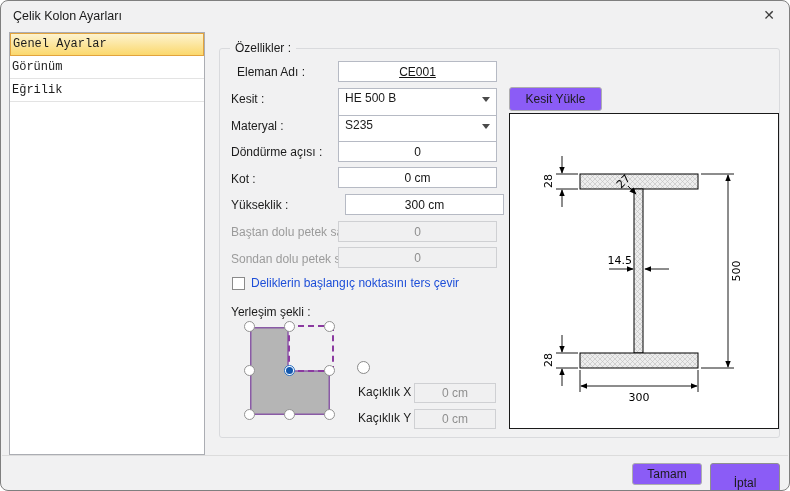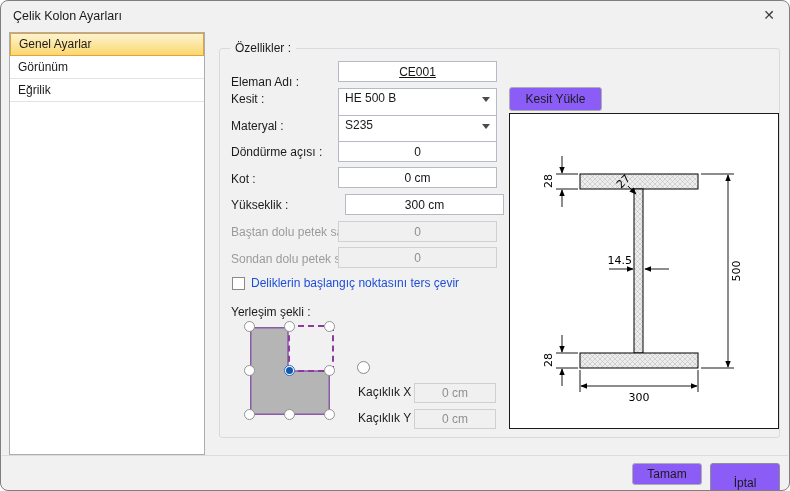--- a/index.html
+++ b/index.html
@@ -5,22 +5,22 @@
   html,body{margin:0;padding:0;background:#ffffff;font-family:"Liberation Sans",sans-serif;}
   .dialog{position:relative;width:790px;height:491px;background:#f1f1f2;border:1px solid #7f7f7f;
           border-radius:8px;box-sizing:border-box;overflow:hidden;font-size:12px;color:#1b1b1b;}
   
   .titlebar{position:absolute;left:0;top:0;right:0;height:30px;padding-left:40px;}
   .title{position:absolute;left:12px;top:8px;font-size:12.5px;color:#1a1a1a;white-space:nowrap;}
   .close{position:absolute;right:14px;top:6px;font-size:14px;color:#3c3c3c;cursor:default;}
   
   .sidebar{position:absolute;left:8px;top:31px;width:196px;height:423px;background:#ffffff;
            border:1px solid #abadb3;box-sizing:border-box;}
-  .side-item{height:22px;line-height:22px;padding-left:8px;border-bottom:1px solid #e3e3e3;
-             white-space:nowrap;cursor:default;}
+  .side-item{height:22px;line-height:22px;padding-left:2px;border-bottom:1px solid #e3e3e3;
+             white-space:nowrap;cursor:default;font-family:Liberation Mono, monospace;}
   .side-item.selected{background:linear-gradient(#fdf3cf,#fbd86d);border:1px solid #e2a33d;
              height:21px;line-height:21px;}
   
   .groupbox{position:absolute;left:218px;top:47px;width:561px;height:390px;
             border:1px solid #d9dadd;border-radius:3px;box-sizing:border-box;}
   .group-title{position:absolute;left:229px;top:40px;background:#f1f1f2;padding:0 5px;white-space:nowrap;}
   
   .lbl{position:absolute;line-height:21px;white-space:nowrap;}
   .lbl.dis{color:#9b9b9b;}
   
@@ -71,21 +71,21 @@
 
   <div class="sidebar">
     <div class="side-item selected">Genel Ayarlar</div>
     <div class="side-item">Görünüm</div>
     <div class="side-item">Eğrilik</div>
   </div>
 
   <div class="groupbox"></div>
   <span class="group-title">Özellikler :</span>
 
-  <span class="lbl" style="left:230px;top:61px;margin-top:10px;">Eleman Adı :</span>
+  <span class="lbl" style="left:236px;top:61px;">Eleman Adı :</span>
   <span class="lbl" style="left:230px;top:88px;">Kesit :</span>
   <span class="lbl" style="left:230px;top:115px;">Materyal :</span>
   <span class="lbl" style="left:230px;top:141px;">Döndürme açısı :</span>
   <span class="lbl" style="left:230px;top:168px;">Kot :</span>
   <span class="lbl" style="left:230px;top:194px;">Yükseklik :</span>
   <span class="lbl dis" style="left:230px;top:221px;">Baştan dolu petek sayısı :</span>
   <span class="lbl dis" style="left:230px;top:248px;">Sondan dolu petek sayısı :</span>
 
   <input class="tinput" style="left: 337px; top: 60px; text-decoration: underline;" value="CE001">
 

